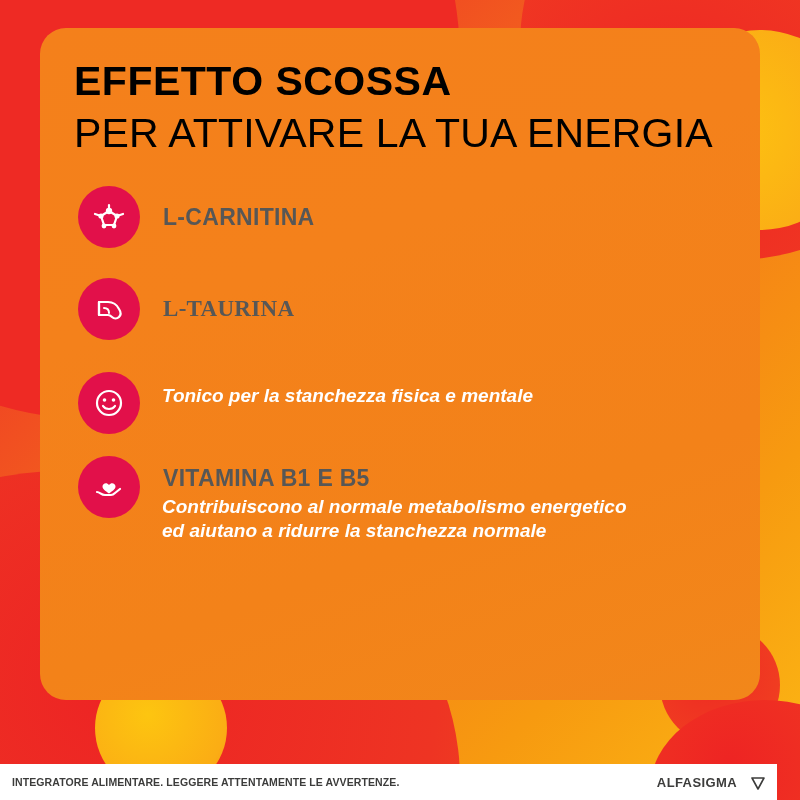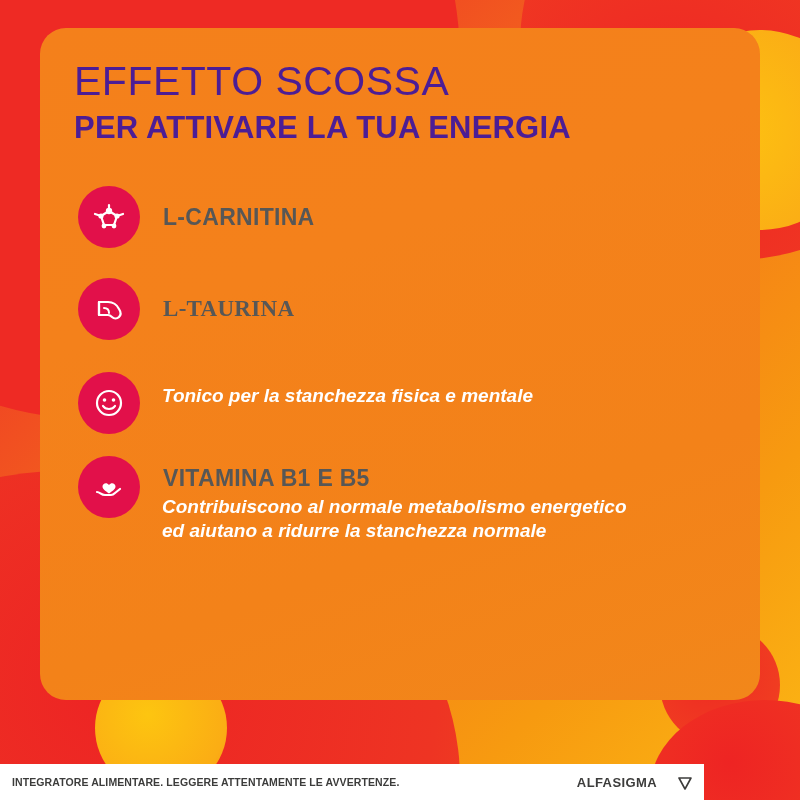--- a/index.html
+++ b/index.html
@@ -105,31 +105,31 @@
 
   
   .title-wrap {
     position: absolute;
     left: 74px;
     top: 60px;
     width: 640px;
   }
   .title-main {
     font-size: 41px;
-    font-weight: normal;
+    font-weight: bold;
     letter-spacing: 0.5px;
-    color: #4c1d95;
+    color: #000000;
     line-height: 1.06;
     margin: 0;
   }
   .title-sub {
-    font-size: 31px;
-    font-weight: bold;
+    font-size: 41px;
+    font-weight: normal;
     letter-spacing: 0.2px;
-    color: #4c1d95;
+    color: #000000;
     line-height: 1.1;
     margin: 8px 0 0 0;
   }
 
   
   .rows {
     position: absolute;
     left: 78px;
     top: 186px;
     width: 640px;
@@ -176,39 +176,39 @@
   .row.r1 { margin-bottom: 30px; }
   .row.r2 { margin-bottom: 32px; font-family: Liberation Serif, serif; }
   .row.r3 { margin-bottom: 22px; }
   .row.r1 .texts, .row.r2 .texts { padding-top: 17px; }
 
   
   .footer {
     position: absolute;
     left: 0;
     bottom: 0;
-    width: 704px;
+    width: 777px;
     height: 36px;
     background: #ffffff;
     display: flex;
     align-items: center;
     justify-content: space-between;
     padding: 0 12px;
     box-sizing: border-box;
   }
   .footer-note {
     font-size: 10.5px;
     font-weight: bold;
     color: #3c3c3b;
     letter-spacing: 0.1px;
   }
   .brand {
     display: flex;
     align-items: center;
-    gap: 21px;
+    gap: 14px;
   }
   .brand-name {
     font-size: 13px;
     font-weight: bold;
     color: #3c3c3b;
     letter-spacing: 0.4px;
   }
   .brand-mark {
     width: 14px;
     height: 13px;

